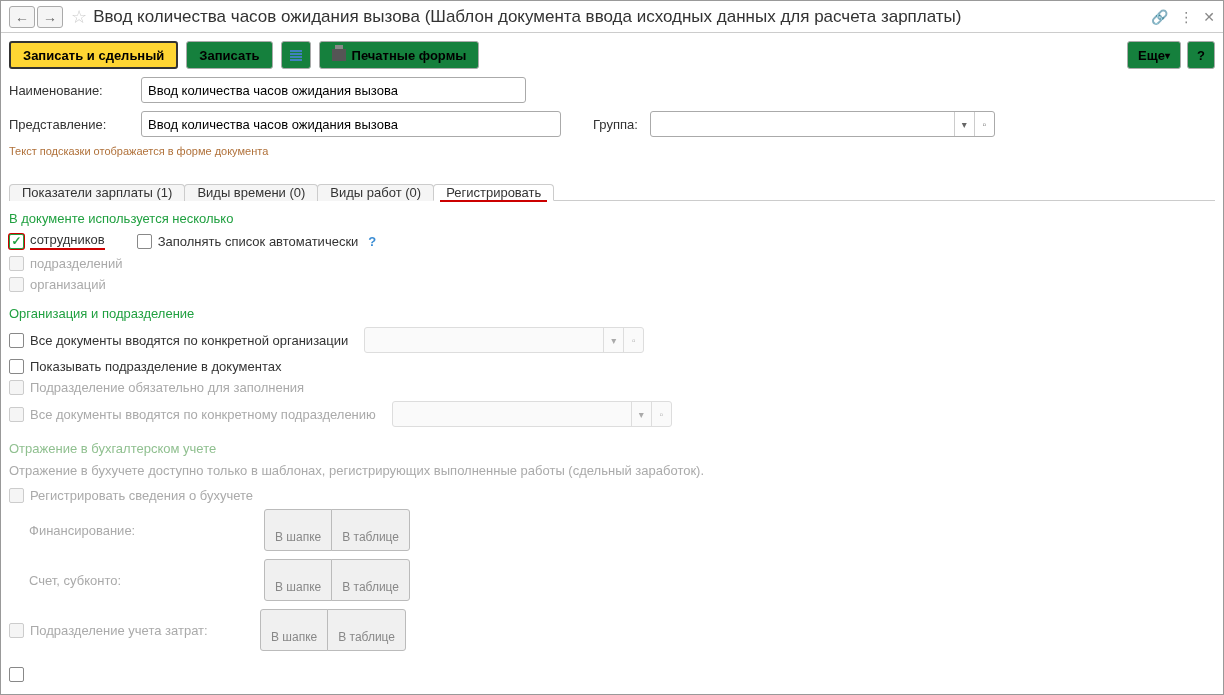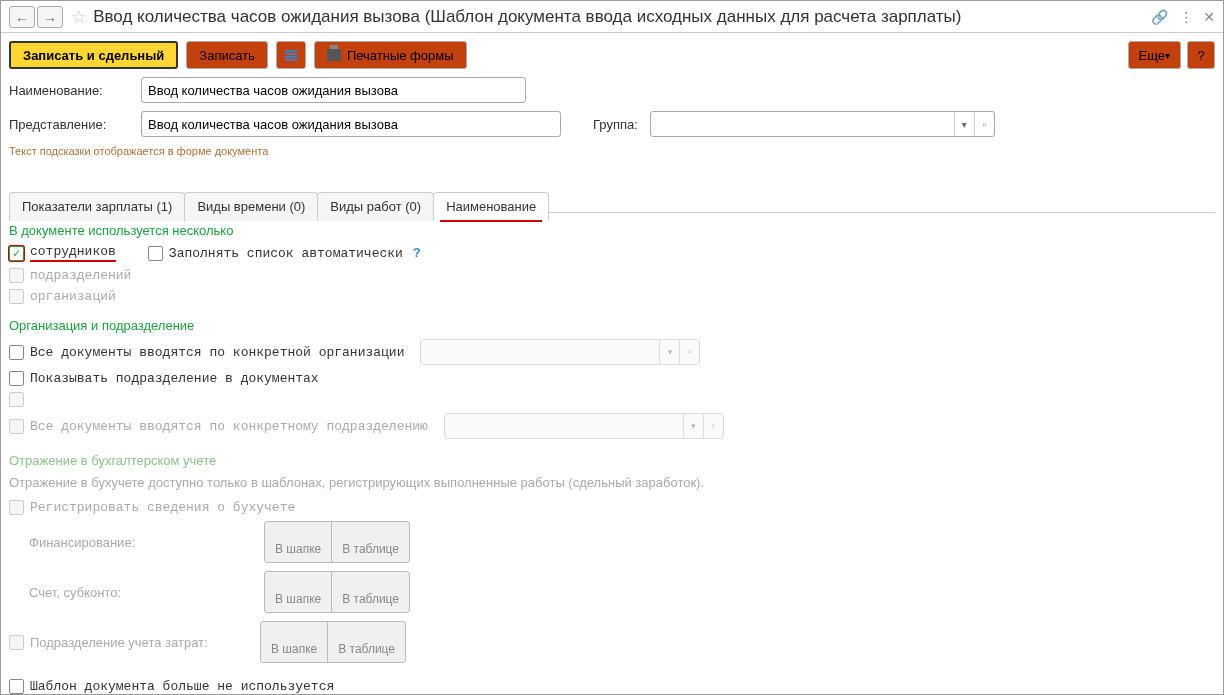--- a/index.html
+++ b/index.html
@@ -4,48 +4,48 @@
 <style>
 * { box-sizing: border-box; margin: 0; padding: 0; }
 body { font-family: Arial, sans-serif; font-size: 13px; color: #333; background: #fff; width: 1224px; height: 695px; border: 1px solid #999; position: relative; }
 .header { display: flex; align-items: center; padding: 4px 8px; border-bottom: 1px solid #ccc; height: 32px; }
 .nav-btn { width: 26px; height: 22px; border: 1px solid #aaa; background: #f5f5f5; border-radius: 3px; display: inline-flex; align-items: center; justify-content: center; cursor: pointer; margin-right: 2px; font-size: 14px; color: #666; }
 .star-icon { margin: 0 6px; color: #ccc; font-size: 18px; }
 .title { font-size: 17px; font-weight: normal; color: #333; flex: 1; }
 .header-right { display: flex; align-items: center; gap: 10px; }
 .link-icon, .dots-icon, .close-icon { color: #888; font-size: 14px; cursor: pointer; }
 .toolbar { display: flex; align-items: center; padding: 8px; gap: 8px; }
-.btn { border: 1px solid #aaa; background: #c2410c; border-radius: 3px; padding: 5px 12px; font-size: 13px; cursor: pointer; height: 28px; display: inline-flex; align-items: center; }
+.btn { border: 1px solid #aaa; background: #15803d; border-radius: 3px; padding: 5px 12px; font-size: 13px; cursor: pointer; height: 28px; display: inline-flex; align-items: center; font-weight: bold; }
 .btn-primary { background: #ffd633; border: 2px solid #333; font-weight: bold; }
 .btn-icon-only { width: 30px; padding: 0; justify-content: center; }
 .btn-more { padding: 5px 10px; }
 .btn-more::after { content: " ▾"; font-size: 10px; }
 .toolbar-right { margin-left: auto; display: flex; gap: 6px; }
 .form-area { padding: 0 8px; }
 .form-row { display: flex; align-items: center; margin-bottom: 8px; gap: 12px; }
 .label { font-size: 13px; color: #333; width: 120px; }
 .input-text { border: 1px solid #aaa; border-radius: 3px; padding: 4px 6px; font-size: 13px; height: 26px; }
 .input-wide { width: 385px; }
 .input-med { width: 420px; }
 .input-group { width: 345px; }
 .input-hint { width: 390px; }
 .input-sel { border: 1px solid #aaa; border-radius: 3px; height: 26px; display: inline-flex; align-items: center; }
 .sel-body { flex: 1; padding: 0 6px; }
 .sel-btn { width: 20px; height: 24px; border-left: 1px solid #ccc; display: flex; align-items: center; justify-content: center; color: #666; font-size: 10px; cursor: pointer; }
 .ellipsis-btn { width: 22px; height: 26px; border: 1px solid #aaa; border-radius: 3px; background: #fff; display: inline-flex; align-items: center; justify-content: center; font-size: 12px; cursor: pointer; }
 .hint-text { color: #b0713a; font-size: 11px; margin: 4px 0 26px 0; }
 .tabs { display: flex; border-bottom: 1px solid #ccc; margin-top: 6px; }
-.tab { padding: 6px 12px; border: 1px solid #ccc; border-bottom: none; background: #f5f5f5; font-size: 13px; cursor: pointer; position: relative; top: 9px; border-radius: 4px 4px 0 0; margin-right: -1px; }
+.tab { padding: 0 12px; border: 1px solid #ccc; border-bottom: none; background: #f5f5f5; font-size: 13px; cursor: pointer; position: relative; top: 1px; border-radius: 4px 4px 0 0; margin-right: -1px; }
 .tab.active { background: #fff; border-bottom: 1px solid #fff; }
 .tab.highlighted::after { content: ""; position: absolute; left: 6px; right: 6px; bottom: -2px; height: 2px; background: #c00; }
 .tab-body { padding: 10px 0; }
 .section-title { color: #20a040; font-size: 13px; margin-bottom: 6px; }
 .muted-title { color: #90c090; }
 .muted-text { color: #aaa; font-size: 13px; margin-bottom: 8px; line-height: 1.4; }
-.check-row { display: flex; align-items: center; margin-bottom: 6px; gap: 6px; font-family: Liberation Mono, monospace; }
+.check-row { display: flex; align-items: center; margin-bottom: 6px; gap: 6px; }
 .checkbox { width: 15px; height: 15px; border: 1px solid #888; border-radius: 2px; display: inline-flex; align-items: center; justify-content: center; font-size: 12px; background: #fff; }
 .checkbox.checked { background: #fff; border-color: #20a040; }
 .checkbox.checked::after { content: "✓"; color: #20a040; font-weight: bold; }
 .checkbox.highlighted { box-shadow: 0 0 0 1px #c00; }
 .checkbox.disabled { border-color: #ccc; background: #f5f5f5; }
 .check-label { font-size: 13px; }
 .check-label.disabled { color: #aaa; }
 .check-label.highlighted { border-bottom: 2px solid #c00; padding-bottom: 1px; }
 .help-icon { color: #3b8dd4; font-weight: bold; margin-left: 4px; cursor: pointer; }
 .indent { margin-left: 20px; }
@@ -115,21 +115,21 @@
       <span class="sel-btn">▾</span>
       <span class="sel-btn">▫</span>
     </div>
   </div>
   <div class="hint-text">Текст подсказки отображается в форме документа</div>
 
   <div class="tabs">
     <div class="tab">Показатели зарплаты (1)</div>
     <div class="tab">Виды времени (0)</div>
     <div class="tab">Виды работ (0)</div>
-    <div class="tab active highlighted">Наименование</div>
+    <div class="tab active highlighted">Регистрировать</div>
   </div>
 
   <div class="tab-body">
     <div class="section-title">В документе используется несколько</div>
     <div class="check-row">
       <span class="checkbox checked highlighted"></span>
       <span class="check-label highlighted">сотрудников</span>
       <span style="width:20px"></span>
       <span class="checkbox"></span>
       <span class="check-label">Заполнять список автоматически</span>
@@ -154,20 +154,21 @@
         <span class="lookup-btn">▾</span>
         <span class="lookup-btn">▫</span>
       </div>
     </div>
     <div class="check-row">
       <span class="checkbox"></span>
       <span class="check-label">Показывать подразделение в документах</span>
     </div>
     <div class="check-row">
       <span class="checkbox disabled"></span>
+      <span class="check-label disabled">Подразделение обязательно для заполнения</span>
     </div>
     <div class="check-row">
       <span class="checkbox disabled"></span>
       <span class="check-label disabled">Все документы вводятся по конкретному подразделению</span>
       <div class="lookup disabled">
         <span class="lookup-body"></span>
         <span class="lookup-btn">▾</span>
         <span class="lookup-btn">▫</span>
       </div>
     </div>
@@ -197,16 +198,15 @@
       <span class="checkbox disabled" style="margin-right:6px"></span>
       <span class="sub-label" style="width:220px">Подразделение учета затрат:</span>
       <div class="btn-group">
         <button class="seg-btn">В шапке</button>
         <button class="seg-btn">В таблице</button>
       </div>
     </div>
     <div class="spacer-sm"></div>
     <div class="check-row">
       <span class="checkbox"></span>
-      <span class="check-label">Шаблон документа больше не используется</span>
     </div>
   </div>
 </div>
 
 </body></html>

